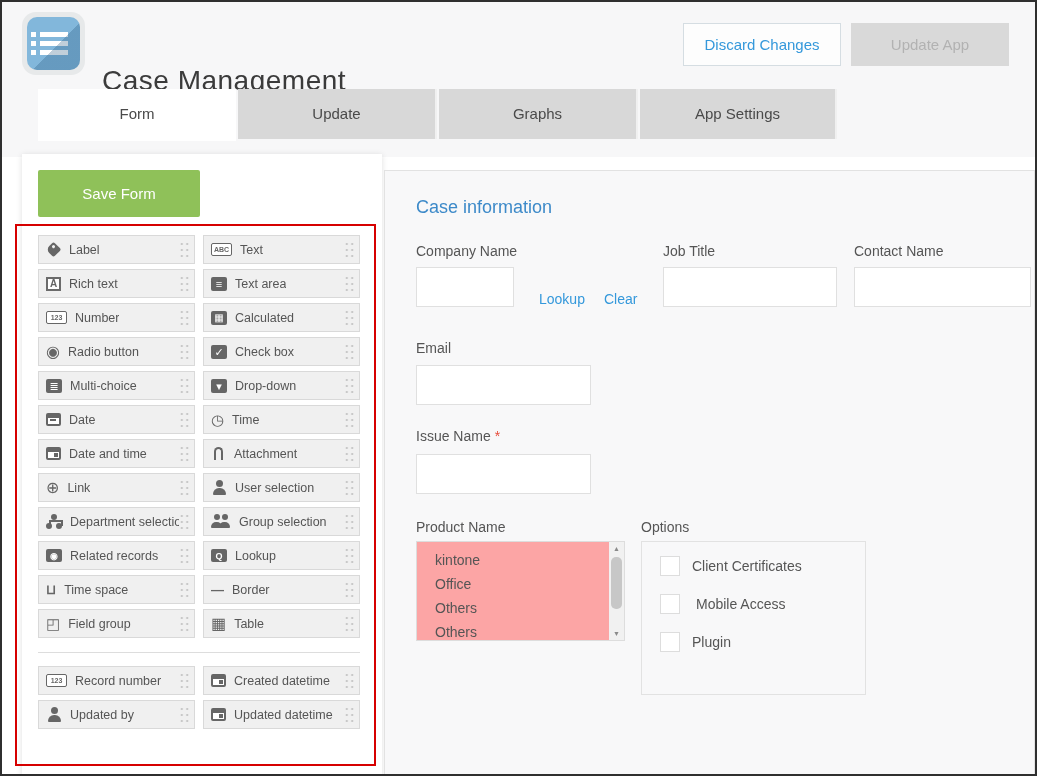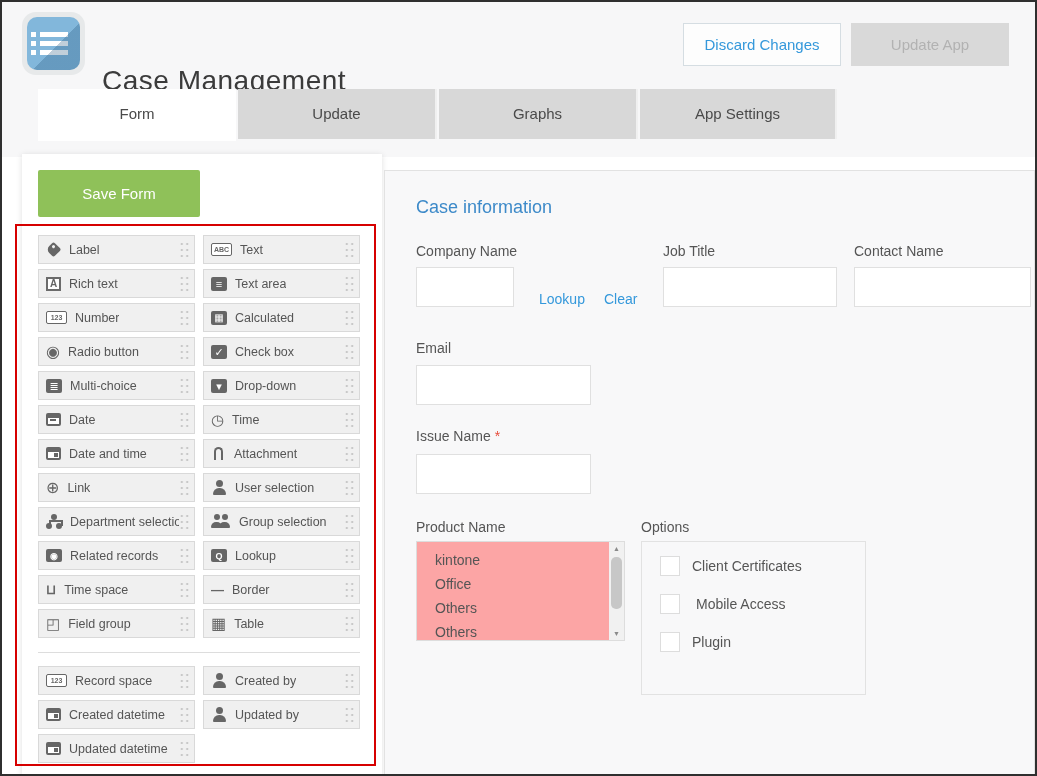--- a/index.html
+++ b/index.html
@@ -230,26 +230,21 @@
       <div class="tile">
         <span class="ic ic-table">▦</span>
         <span class="tile-label">Table</span>
         <span class="handle"></span>
       </div>
     </div>
   <div class="palette-divider"></div>
   <div class="palette palette-2" id="palette-2">
       <div class="tile">
         <span class="ic ic-number">123</span>
-        <span class="tile-label">Record space</span>
-        <span class="handle"></span>
-      </div>
-      <div class="tile">
-        <span class="ic ic-user"></span>
-        <span class="tile-label">Created by</span>
+        <span class="tile-label">Record number</span>
         <span class="handle"></span>
       </div>
       <div class="tile">
         <span class="ic ic-datetime"></span>
         <span class="tile-label">Created datetime</span>
         <span class="handle"></span>
       </div>
       <div class="tile">
         <span class="ic ic-user"></span>
         <span class="tile-label">Updated by</span>

